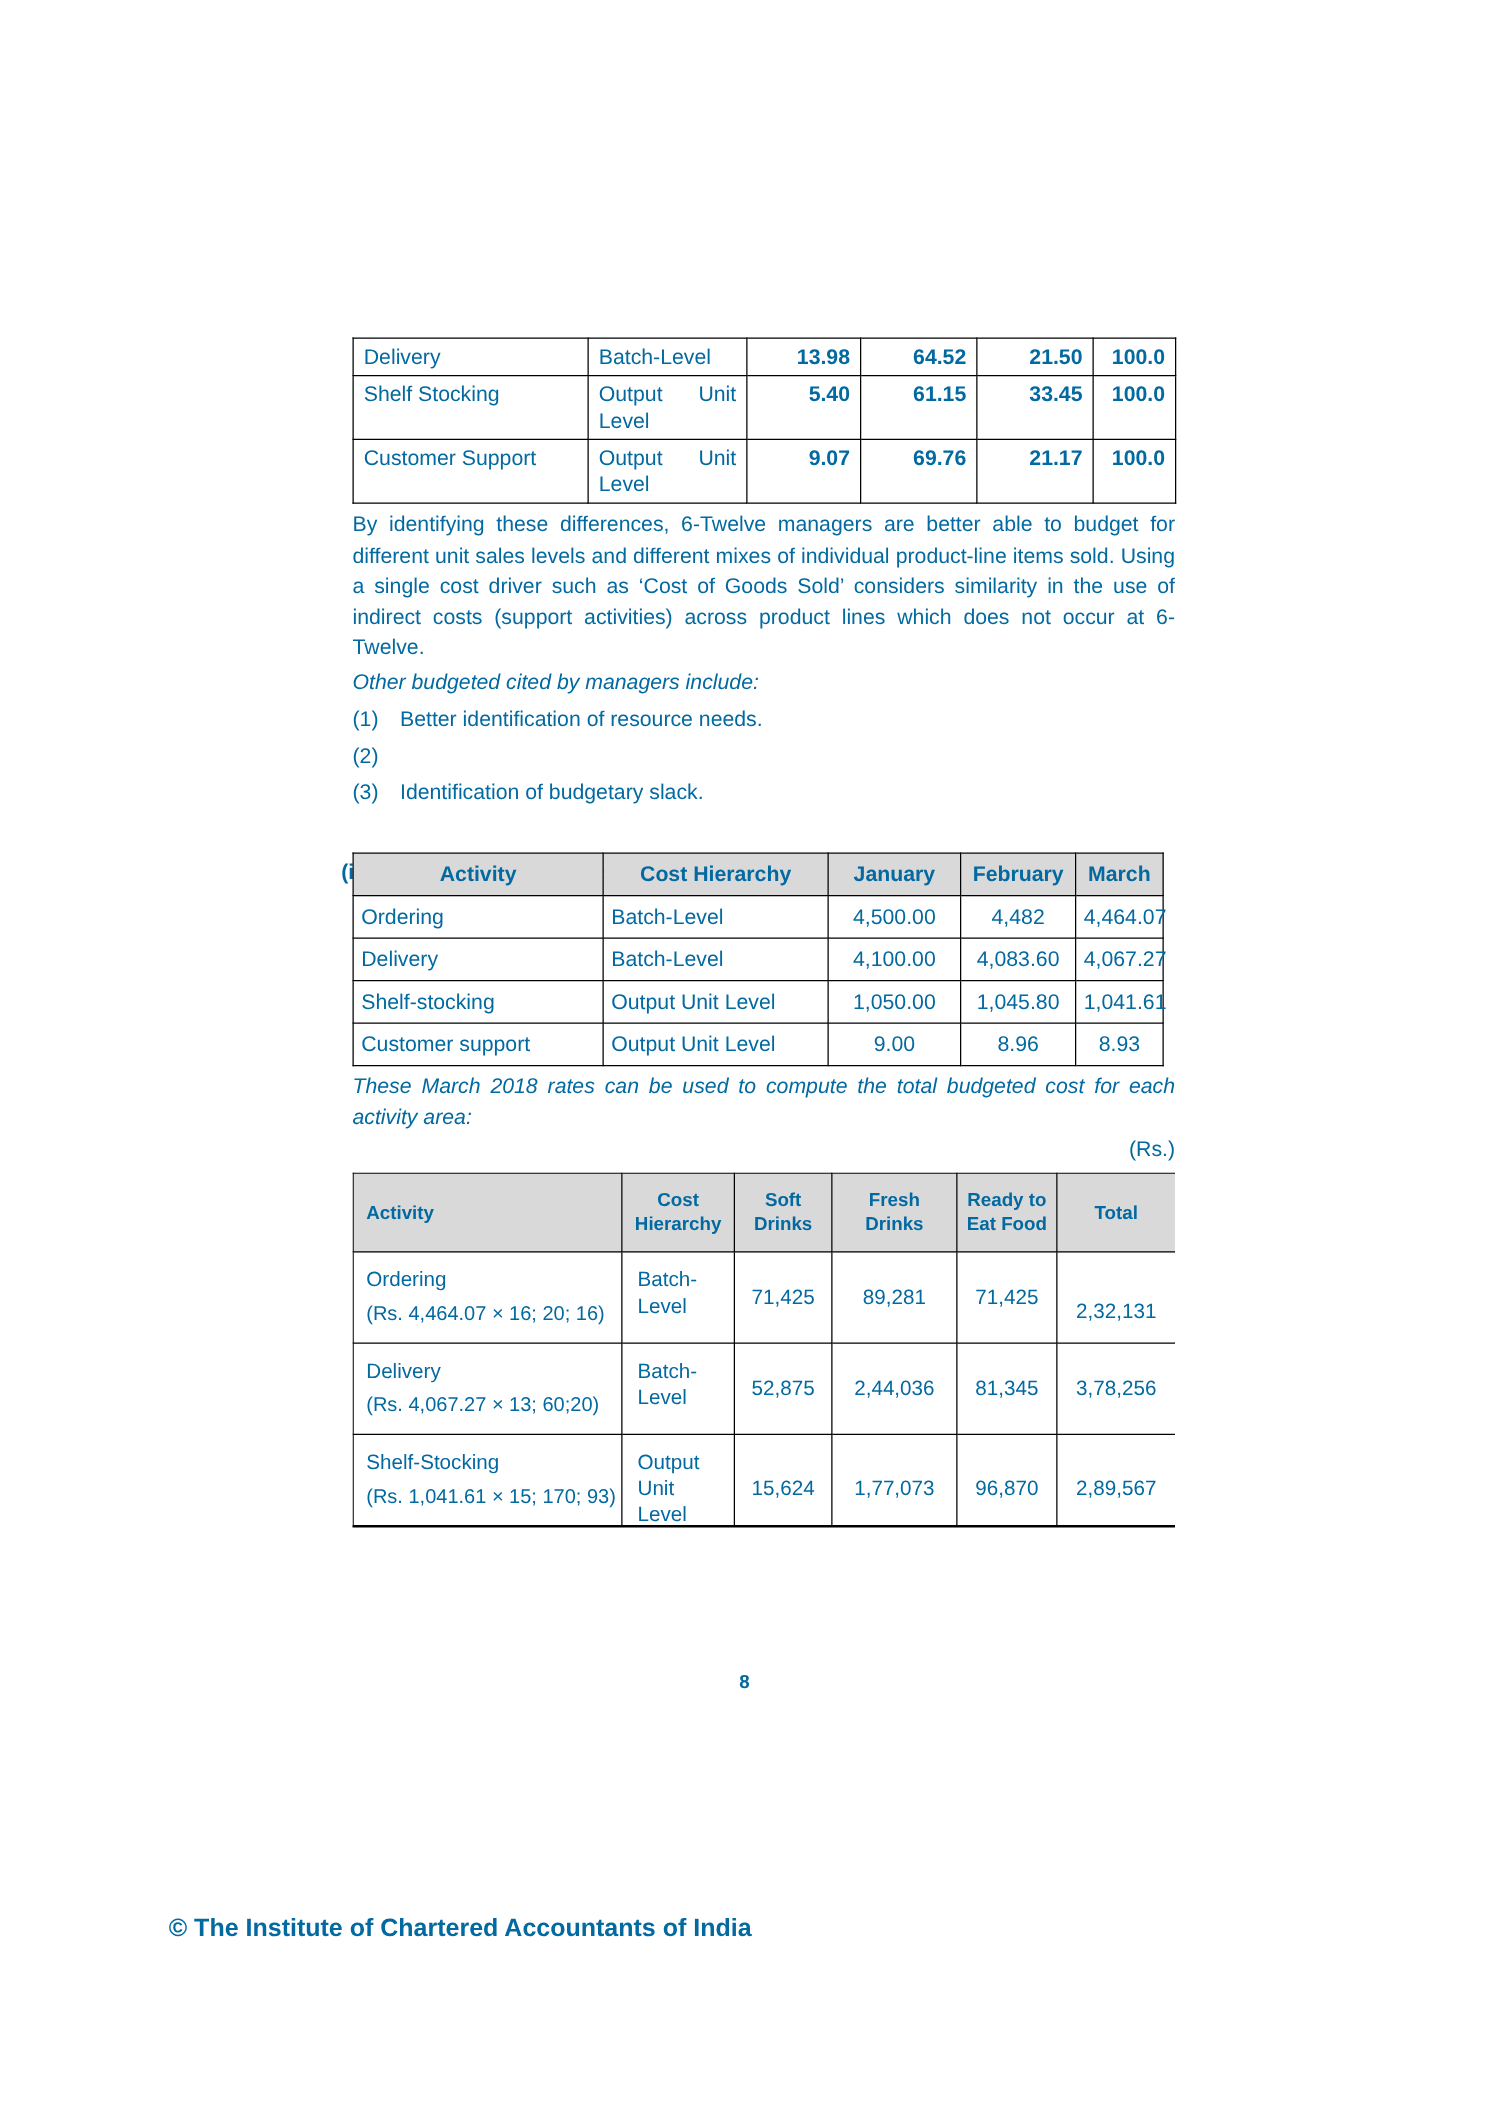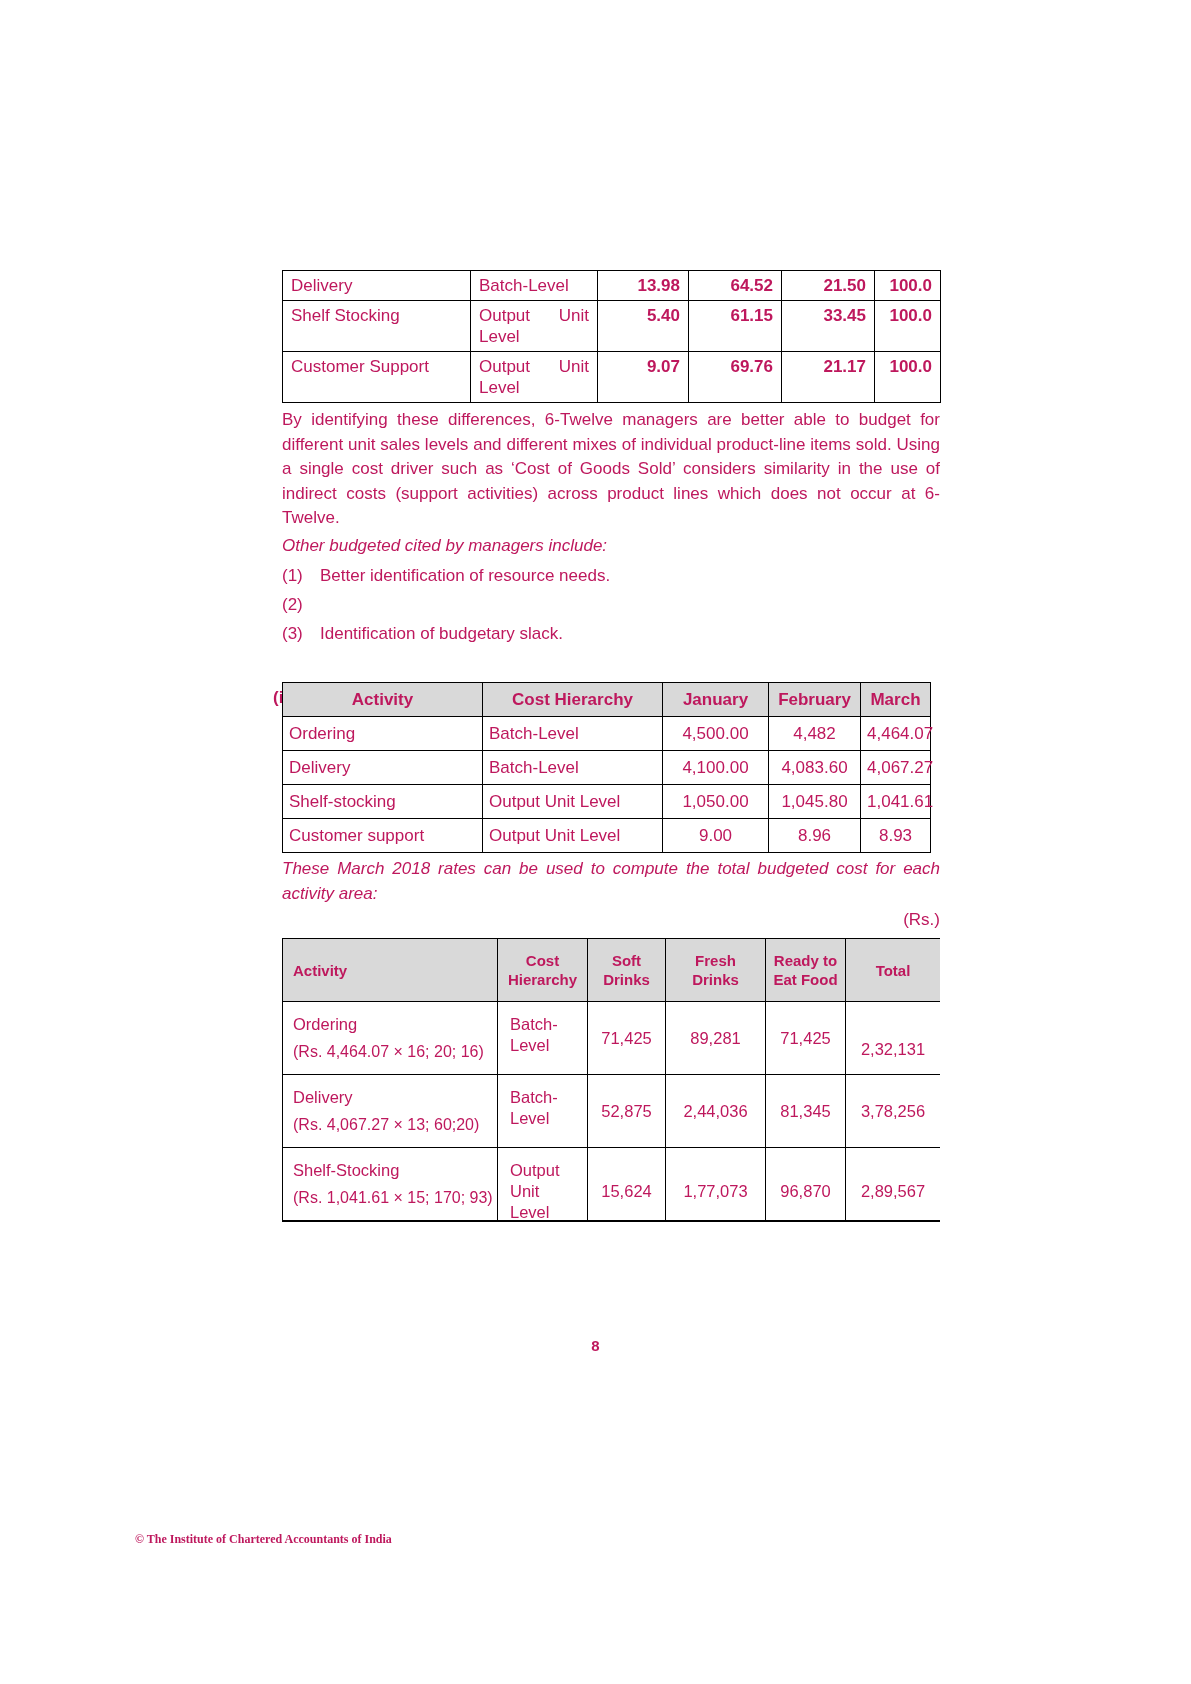--- a/index.html
+++ b/index.html
@@ -2,21 +2,21 @@
 <html><head>
 <meta charset="utf-8">
 <style>
   * { margin:0; padding:0; box-sizing:border-box; }
   html,body { background:#ffffff; }
   .page {
     position:relative;
     width:1191px; height:1684px;
     background:#fff;
     font-family:"Liberation Sans", sans-serif;
-    color:#be185d;
+    color:#0369a1;
     overflow:hidden;
   }
   .abs { position:absolute; }
 
   table { border-collapse:collapse; table-layout:fixed; }
   td, th { border:1px solid #000; vertical-align:top; }
 
   
   .t1 { width:658px; font-size:17px; }
   .t1 td { padding:4px 8px; line-height:21px; }
@@ -42,21 +42,21 @@
 
   
   .body-par { width:658px; font-size:17px; line-height:24.5px; text-align:justify; }
   .italic { font-style:italic; }
   .list-item { font-size:17px; line-height:29px; display:flex; }
   .list-num { width:38px; flex:none; }
   .sec-head { font-weight:bold; font-size:17px; }
   .sec-label { display:inline-block; width:42px; }
   .rs-right { width:658px; text-align:right; font-size:17px; }
   .page-num { width:1191px; text-align:center; font-size:15px; font-weight:bold; }
-  .footer { font-family:Liberation Serif, serif; font-weight:bold; font-size:12px; }
+  .footer { font-family:Liberation Sans, sans-serif; font-weight:bold; font-size:20px; }
 </style>
 </head>
 <body>
 
 <div class="page">
 
   <table class="t1 abs" style="top:270px; left:282px;">
     <colgroup>
       <col style="width:188px">
         <col style="width:127px">

